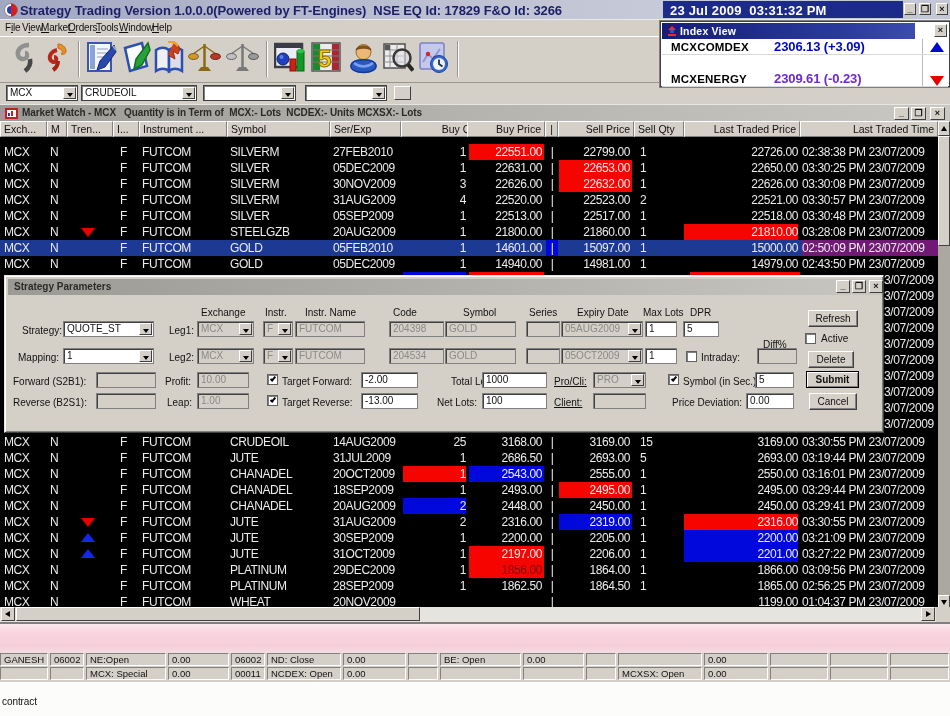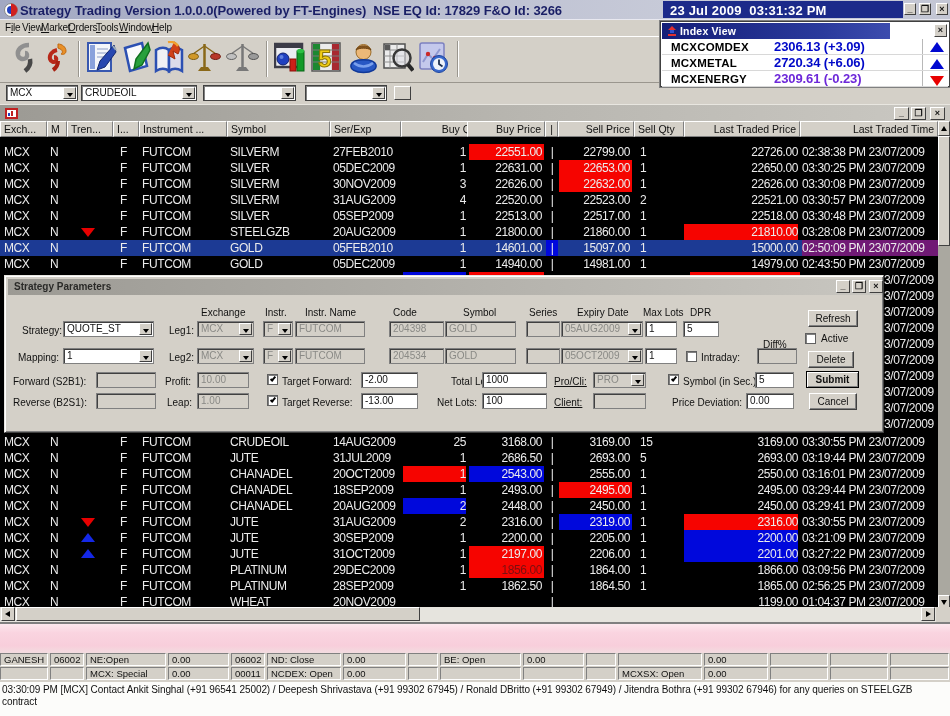--- a/index.html
+++ b/index.html
@@ -79,21 +79,21 @@
 .cmb{position:absolute;height:16px;background:#fff;border:1px solid #808080;box-shadow:inset 1px 1px 0 #404040;font-size:10px;line-height:14px;padding-left:3px;color:#111}
 .cmbd{background:#d4d0c8;color:#8a8a86}
 .btn{position:absolute;height:17px;background:#d4d0c8;border-top:1px solid #fff;border-left:1px solid #fff;
  border-right:1px solid #404040;border-bottom:1px solid #404040;box-shadow:inset -1px -1px 0 #808080;
  font-size:10px;color:#111;text-align:center;line-height:15px}
 .chk{position:absolute;width:11px;height:11px;background:#fff;border:1px solid #606060;box-shadow:inset 1px 1px 0 #808080}
 .chk b{position:absolute;left:2px;top:2px;width:6px;height:3px;border-left:2px solid #000;border-bottom:2px solid #000;transform:rotate(-50deg)}
 
 #iv{position:absolute;left:660px;top:21px;width:290px;height:66px;background:#fff;
  border:1px solid #404040;box-shadow:inset 1px 1px 0 #fff, 0 0 0 1px #808080}
-#ivt{position:absolute;left:1px;top:1px;width:228px;height:16px;background:linear-gradient(90deg,#141e78,#2a3a9c 70%,#3c4cae)}
+#ivt{position:absolute;left:1px;top:1px;width:253px;height:16px;background:linear-gradient(90deg,#141e78,#2a3a9c 70%,#3c4cae)}
 #ivt span{position:absolute;left:18px;top:2px;font-size:10.5px;font-weight:bold;color:#fff;letter-spacing:0.2px}
 .ivr{position:absolute;left:1px;width:286px;height:16px;border-bottom:1px solid #d8d8d8;font-weight:bold;font-size:11px;line-height:16px}
 .ivn{position:absolute;left:9px;color:#000;letter-spacing:0.2px;font-size:11.5px}
 .ivv{position:absolute;left:112px;font-size:13px;letter-spacing:-0.1px}
 
 .up{position:absolute;left:268px;top:3px;width:0;height:0;border-left:7px solid transparent;border-right:7px solid transparent;border-bottom:10px solid #0008d0}
 .dn{position:absolute;left:268px;top:3px;width:0;height:0;border-left:7px solid transparent;border-right:7px solid transparent;border-top:10px solid #e80000}
 
 #pink{position:absolute;left:0;top:624px;width:950px;height:29px;
  background:linear-gradient(180deg,#fde8ee 0%,#fad4e0 30%,#f8cedb 75%,#f3dce0 100%)}
@@ -237,20 +237,21 @@
  <div class="sbtn" style="left:394px;top:3px;width:17px;height:14px"></div>
 </div>
 
 <div id="mwt">
  <svg class="abs" style="left:5px;top:3px" width="13" height="11">
       <rect width="13" height="11" fill="#c02020"></rect>
       <rect x="2" y="2" width="9" height="7" fill="#fff"></rect>
       <rect x="3" y="5" width="2" height="3" fill="#2040c0"></rect>
       <rect x="6" y="3" width="2" height="5" fill="#c02020"></rect>
     </svg>
+ <span>Market Watch - MCX&nbsp;&nbsp; Quantity is in Term of&nbsp; MCX:- Lots&nbsp; NCDEX:- Units MCXSX:- Lots</span>
  <div class="wb2" style="left:894px">_</div>
  <div class="wb2" style="left:911px">❐</div>
  <div class="wb2" style="left:930px">×</div>
 </div>
 
 <div id="hdr">
  <s style="left:0px;width:47px">Exch...</s>
  <s style="left:47px;width:20px">M</s>
  <s style="left:67px;width:46px">Tren...</s>
  <s style="left:113px;width:26px">I...</s>
@@ -727,25 +728,20 @@
         <rect x="2" y="9" width="8" height="2" fill="#e03030"></rect>
       </svg>
   <span>Index View</span>
   <div class="wb2" style="left:272px;top:1px;width:13px;height:13px;line-height:11px">×</div>
  </div>
  <div style="position:absolute;left:261px;top:17px;width:1px;height:48px;background:#b8b8b8"></div>
     <div class="ivr" style="top:17px">
       <span class="ivn">MCXCOMDEX</span>
       <span class="ivv" style="color:#0008c8">2306.13 (+3.09)</span>
       <i class="up"></i>
-    </div>
- <div class="ivr" style="top:33px">
-      <span class="ivn">MCXMETAL</span>
-      <span class="ivv" style="color:#0008c8">2720.34 (+6.06)</span>
-      <i class="up" style="top:4px"></i>
     </div>
  <div class="ivr" style="top:49px">
       <span class="ivn">MCXENERGY</span>
       <span class="ivv" style="color:#6d28d9">2309.61 (-0.23)</span>
       <i class="dn" style="top:5px"></i>
     </div>
 </div>
 
 <div id="pink"></div>
 
@@ -780,15 +776,14 @@
  <span class="sc" style="left:523px;width:61px"></span>
  <span class="sc" style="left:586px;width:30px"></span>
  <span class="sc" style="left:618px;width:84px">MCXSX: Open</span>
  <span class="sc" style="left:704px;width:64px">0.00</span>
  <span class="sc" style="left:770px;width:58px"></span>
  <span class="sc" style="left:830px;width:58px"></span>
  <span class="sc" style="left:890px;width:59px"></span>
 </div>
 
 <div id="btxt">
- <div style="top:2px">03:30:09 PM [MCX] Contact Ankit Singhal (+91 96541 25002) / Deepesh Shrivastava (+91 99302 67945) / Ronald DBritto (+91 99302 67949) / Jitendra Bothra (+91 99302 67946) for any queries on STEELGZB</div>
  <div style="top:14px">contract</div>
 </div>
 
 </body></html>

